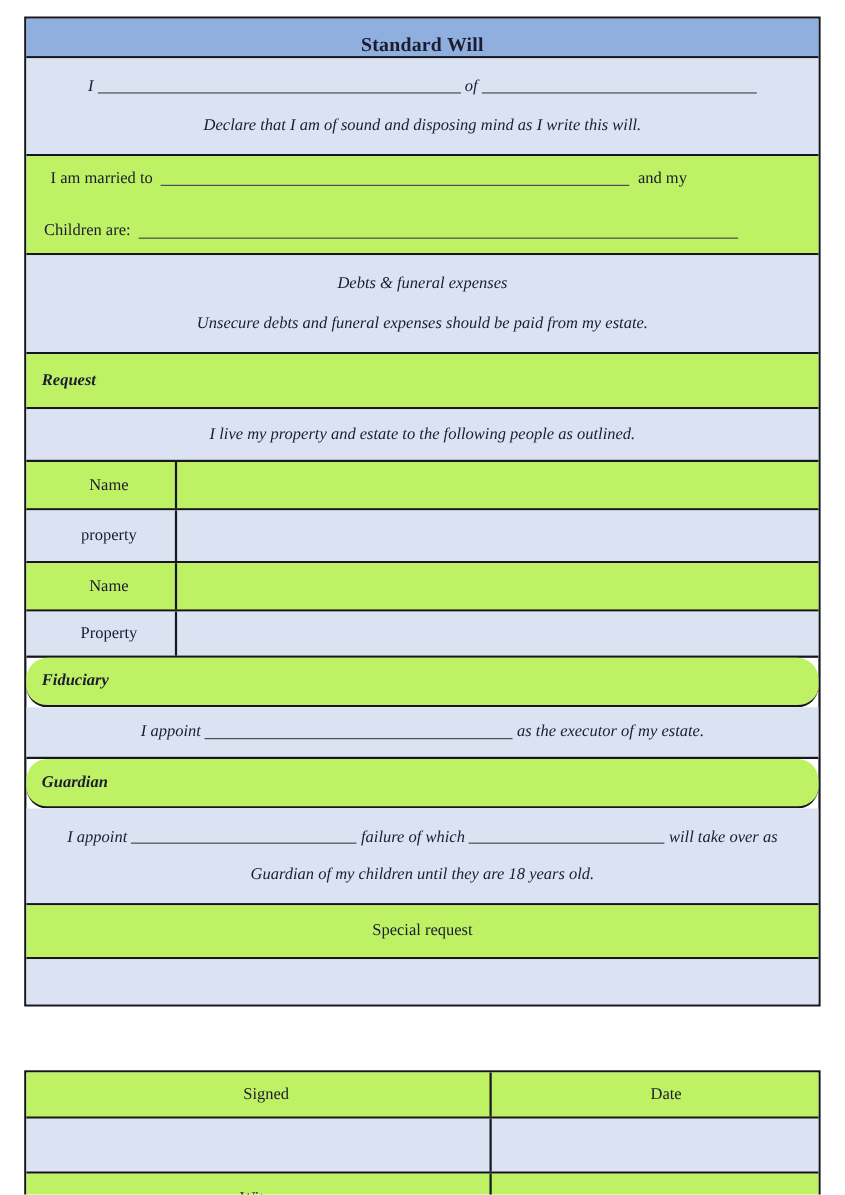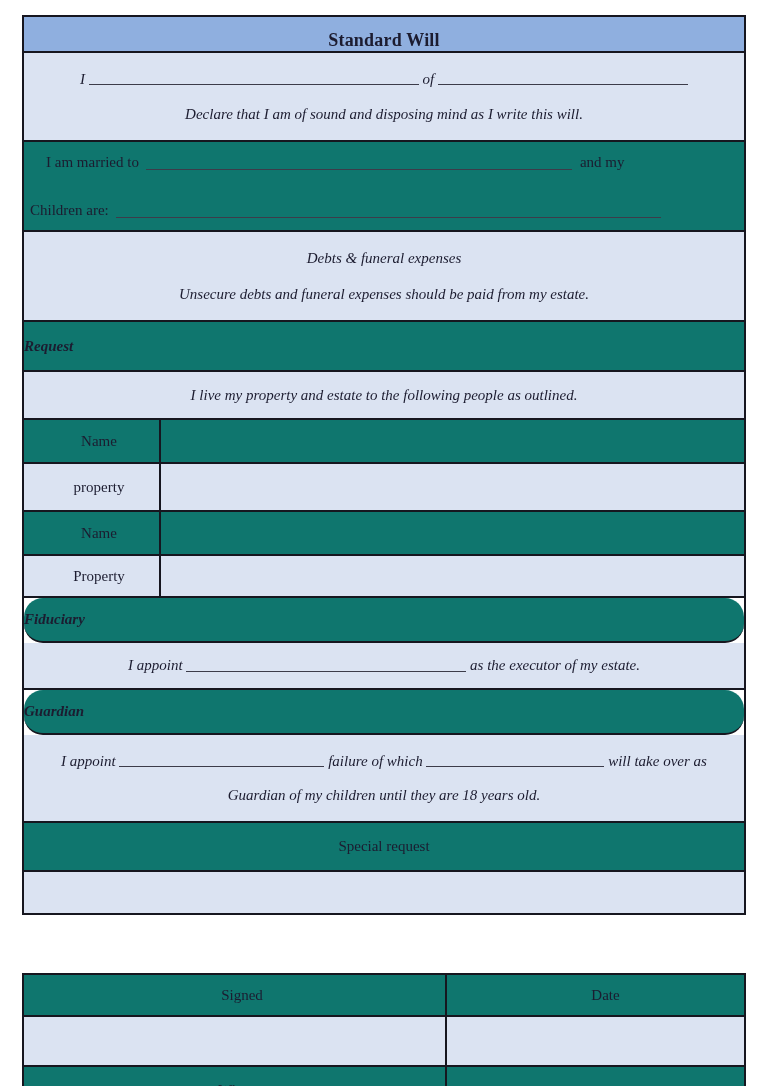--- a/index.html
+++ b/index.html
@@ -20,21 +20,21 @@
     position:absolute;left:22px;top:15px;width:724px;
     border:2px solid var(--border-dark);background:#fff;
   }
   .sig-table{
     position:absolute;left:22px;top:928px;width:724px;
     border:2px solid var(--border-dark);background:#fff;margin-top:45px;
   }
   .sec{border-bottom:2px solid var(--border-dark);}
   .sec:last-child{border-bottom:none;}
   .blue{background:var(--light-blue);}
-  .white{background:#0f766e;gap:20px;}
+  .white{background:#bef264;gap:20px;}
   .title-row{
     background:var(--header-blue);
     min-height:36px;display:flex;align-items:flex-end;justify-content:center;
     font-weight:bold;font-size:18px;letter-spacing:.2px;
   }
   .col{display:flex;flex-direction:column;justify-content:space-evenly;}
   .row-center{display:flex;align-items:center;justify-content:center;text-align:center;}
   .row-left{display:flex;align-items:center;text-align:left;}
   .it{font-style:italic;}
   .bold-it{font-weight:bold;font-style:italic;}
@@ -42,37 +42,37 @@
   .h90{min-height:90px;}
   .h88{min-height:88px;}
   .h50{min-height:50px;}
   .h48{min-height:48px;}
   .h49{min-height:49px;}
   .h47{min-height:47px;}
   .h45{min-height:45px;border-radius:19px;}
   .h44{min-height:44px;}
   .h42{min-height:42px;}
   .h41{min-height:41px;}
-  .pad-head{padding-left:0;}
+  .pad-head{padding-left:14px;}
   .blank{
     display:inline-block;height:12px;
     border-bottom:1.5px solid var(--blank-line);
     vertical-align:-3px;
   }
   .w330{width:330px;} .w250{width:250px;} .w426{width:426px;}
   .w545{width:545px;} .w280{width:280px;} .w205{width:205px;} .w178{width:178px;}
   .split-row{display:flex;align-items:stretch;padding-left:15px;}
   .split-row .label-cell{
     width:122px;border-right:2px solid var(--border-dark);
     display:flex;align-items:center;justify-content:center;text-align:center;
   }
   .split-row .fill-cell{flex:1;border-radius:18px;}
   .sig-table .split-row .label-cell{width:408px;}
   .line{line-height:1.2;}
-  .indent-line{padding-left:6px;}
+  .indent-line{padding-left:16px;}
   .married-line{padding-left:22px;}
 </style>
 </head>
 <body>
 
 <div class="sheet">
 
   <div class="main-table">
 
     <div class="sec title-row">

